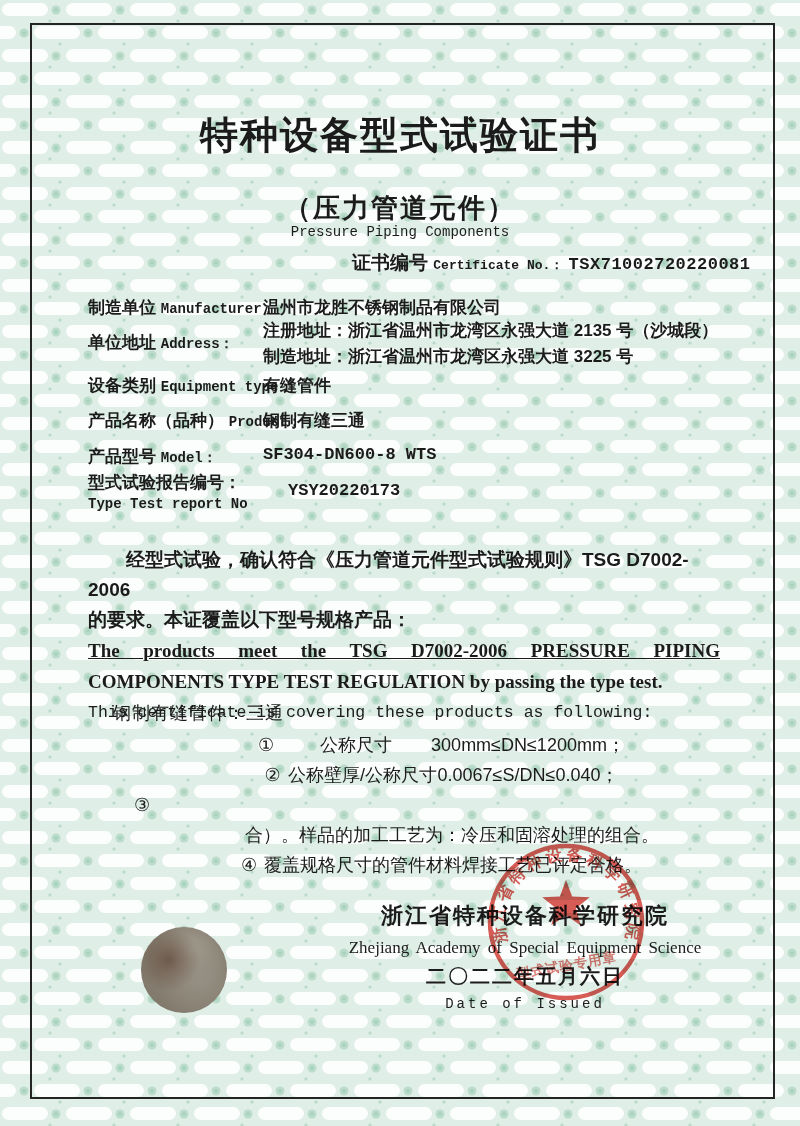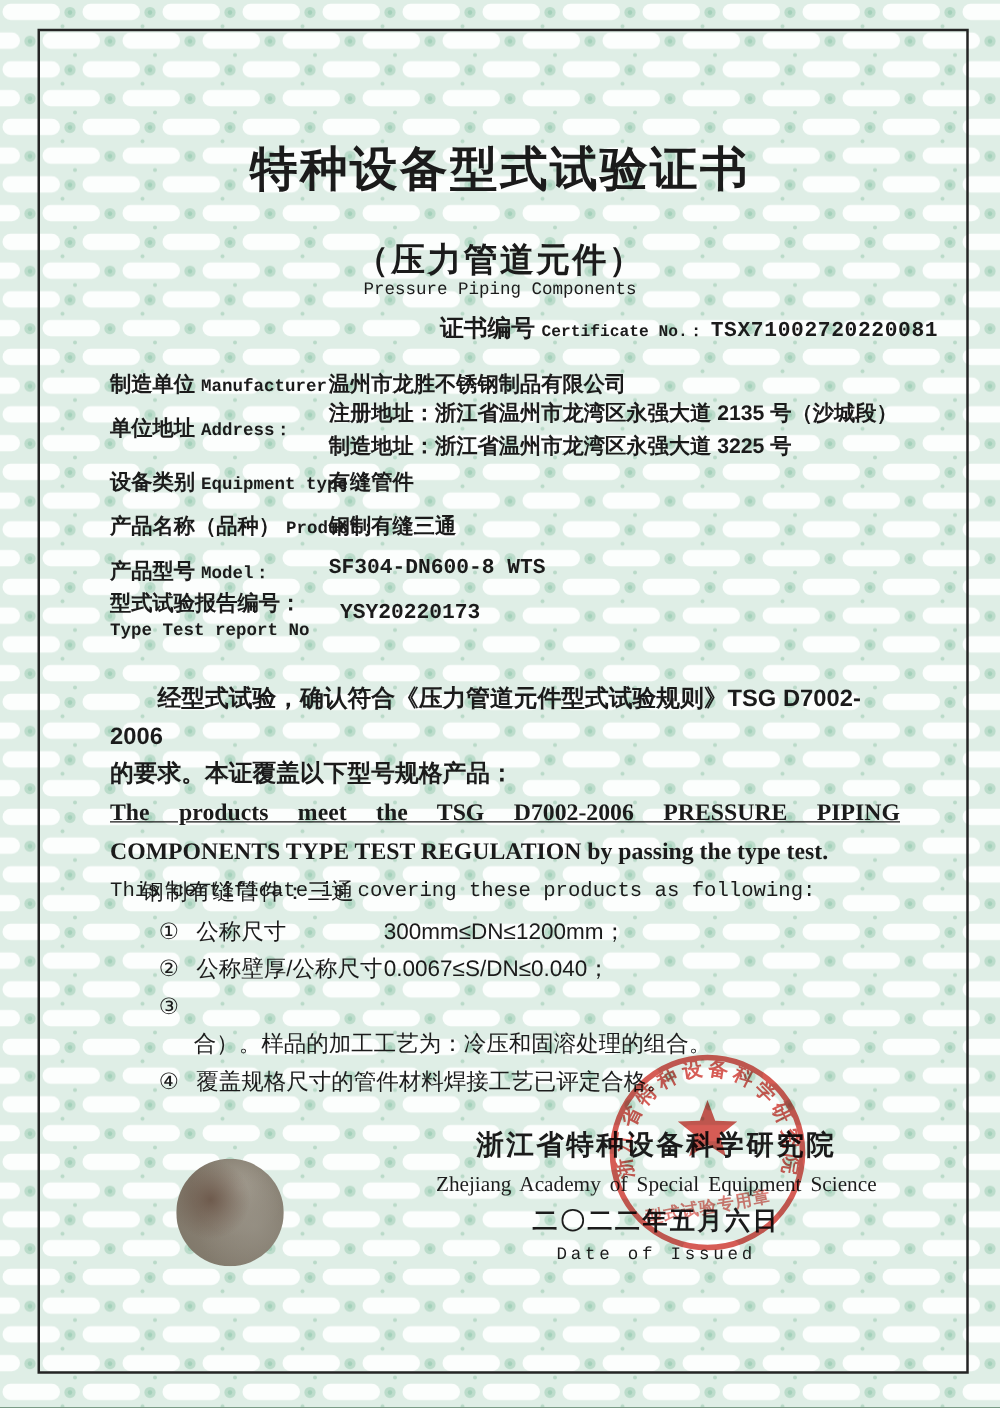--- a/index.html
+++ b/index.html
@@ -2,21 +2,21 @@
 <html><head>
 <meta charset="utf-8">
 <style>
   * { margin:0; padding:0; box-sizing:border-box; }
   html,body { background:#888; }
   .page {
     position:relative;
     width:800px; height:1126px;
     margin:0 auto;
     overflow:hidden;
-    background:#15803d;
+    background:#8b5cf6;
     color:#1b1b1b;
     font-family:"Liberation Sans", sans-serif;
   }
   .bg-pattern { position:absolute; inset:0; z-index:0; }
   .frame {
     position:absolute; left:30px; top:23px;
     width:745px; height:1076px;
     border:2px solid #242424;
     z-index:1;
   }
@@ -82,21 +82,21 @@
   .statement .en-bold.just { text-align:justify; text-align-last:justify;text-decoration:underline; }
   .statement .en-mono {
     font-family:"Liberation Mono", monospace;
     font-size:16.5px; line-height:28px; margin-top:2px;
   }
 
   
   .products { position:absolute; left:88px; top:698px; width:636px;
     font-size:18px; line-height:30px; font-weight:400;margin-left:25px; }
   .products .heading { margin-bottom:2px; letter-spacing:1px; }
-  .prod-item { position:relative; padding-left:14px; }
+  .prod-item { position:relative; padding-left:14px;text-align:center; }
   .prod-item .marker { display:inline-block; width:30px; }
   .prod-item .plabel { display:inline-block; min-width:150px; }
   .prod-item .ptext { display:inline; }
   .prod-item.wrap2 { padding-left:42px; text-indent:0; }
   .prod-item.wrap2 .marker { position:absolute; left:14px; top:0; }
 
   
   .footer { position:absolute; left:300px; top:901px; width:450px; text-align:center; }
   .footer .org-cn { font-size:22px; font-weight:600; letter-spacing:2px; }
   .footer .org-en {
@@ -191,21 +191,21 @@
     <div class="flabel" style="top:445px">
       <span>产品型号</span>
       <span class="en">Model：</span>
     </div>
     <div class="fvalue mono" style="top:445px">SF304-DN600-8 WTS</div>
 
     <div class="flabel" style="top:471px">型式试验报告编号：</div>
     <div class="flabel" style="top:493px">
       <span class="en">Type Test report No</span>
     </div>
-    <div class="fvalue mono" style="top:481px; left:272px">YSY20220173</div>
+    <div class="fvalue mono" style="top:481px; left:288px">YSY20220173</div>
 
     <div class="statement">
       <div class="cn indent">经型式试验，确认符合《压力管道元件型式试验规则》TSG D7002-2006</div>
       <div class="cn">的要求。本证覆盖以下型号规格产品：</div>
       <div class="en-bold just">The products meet the TSG D7002-2006 PRESSURE PIPING</div>
       <div class="en-bold">COMPONENTS TYPE TEST REGULATION by passing the type test.</div>
       <div class="en-mono">This certificate is covering these products as following:</div>
     </div>
 
     <div class="products">

